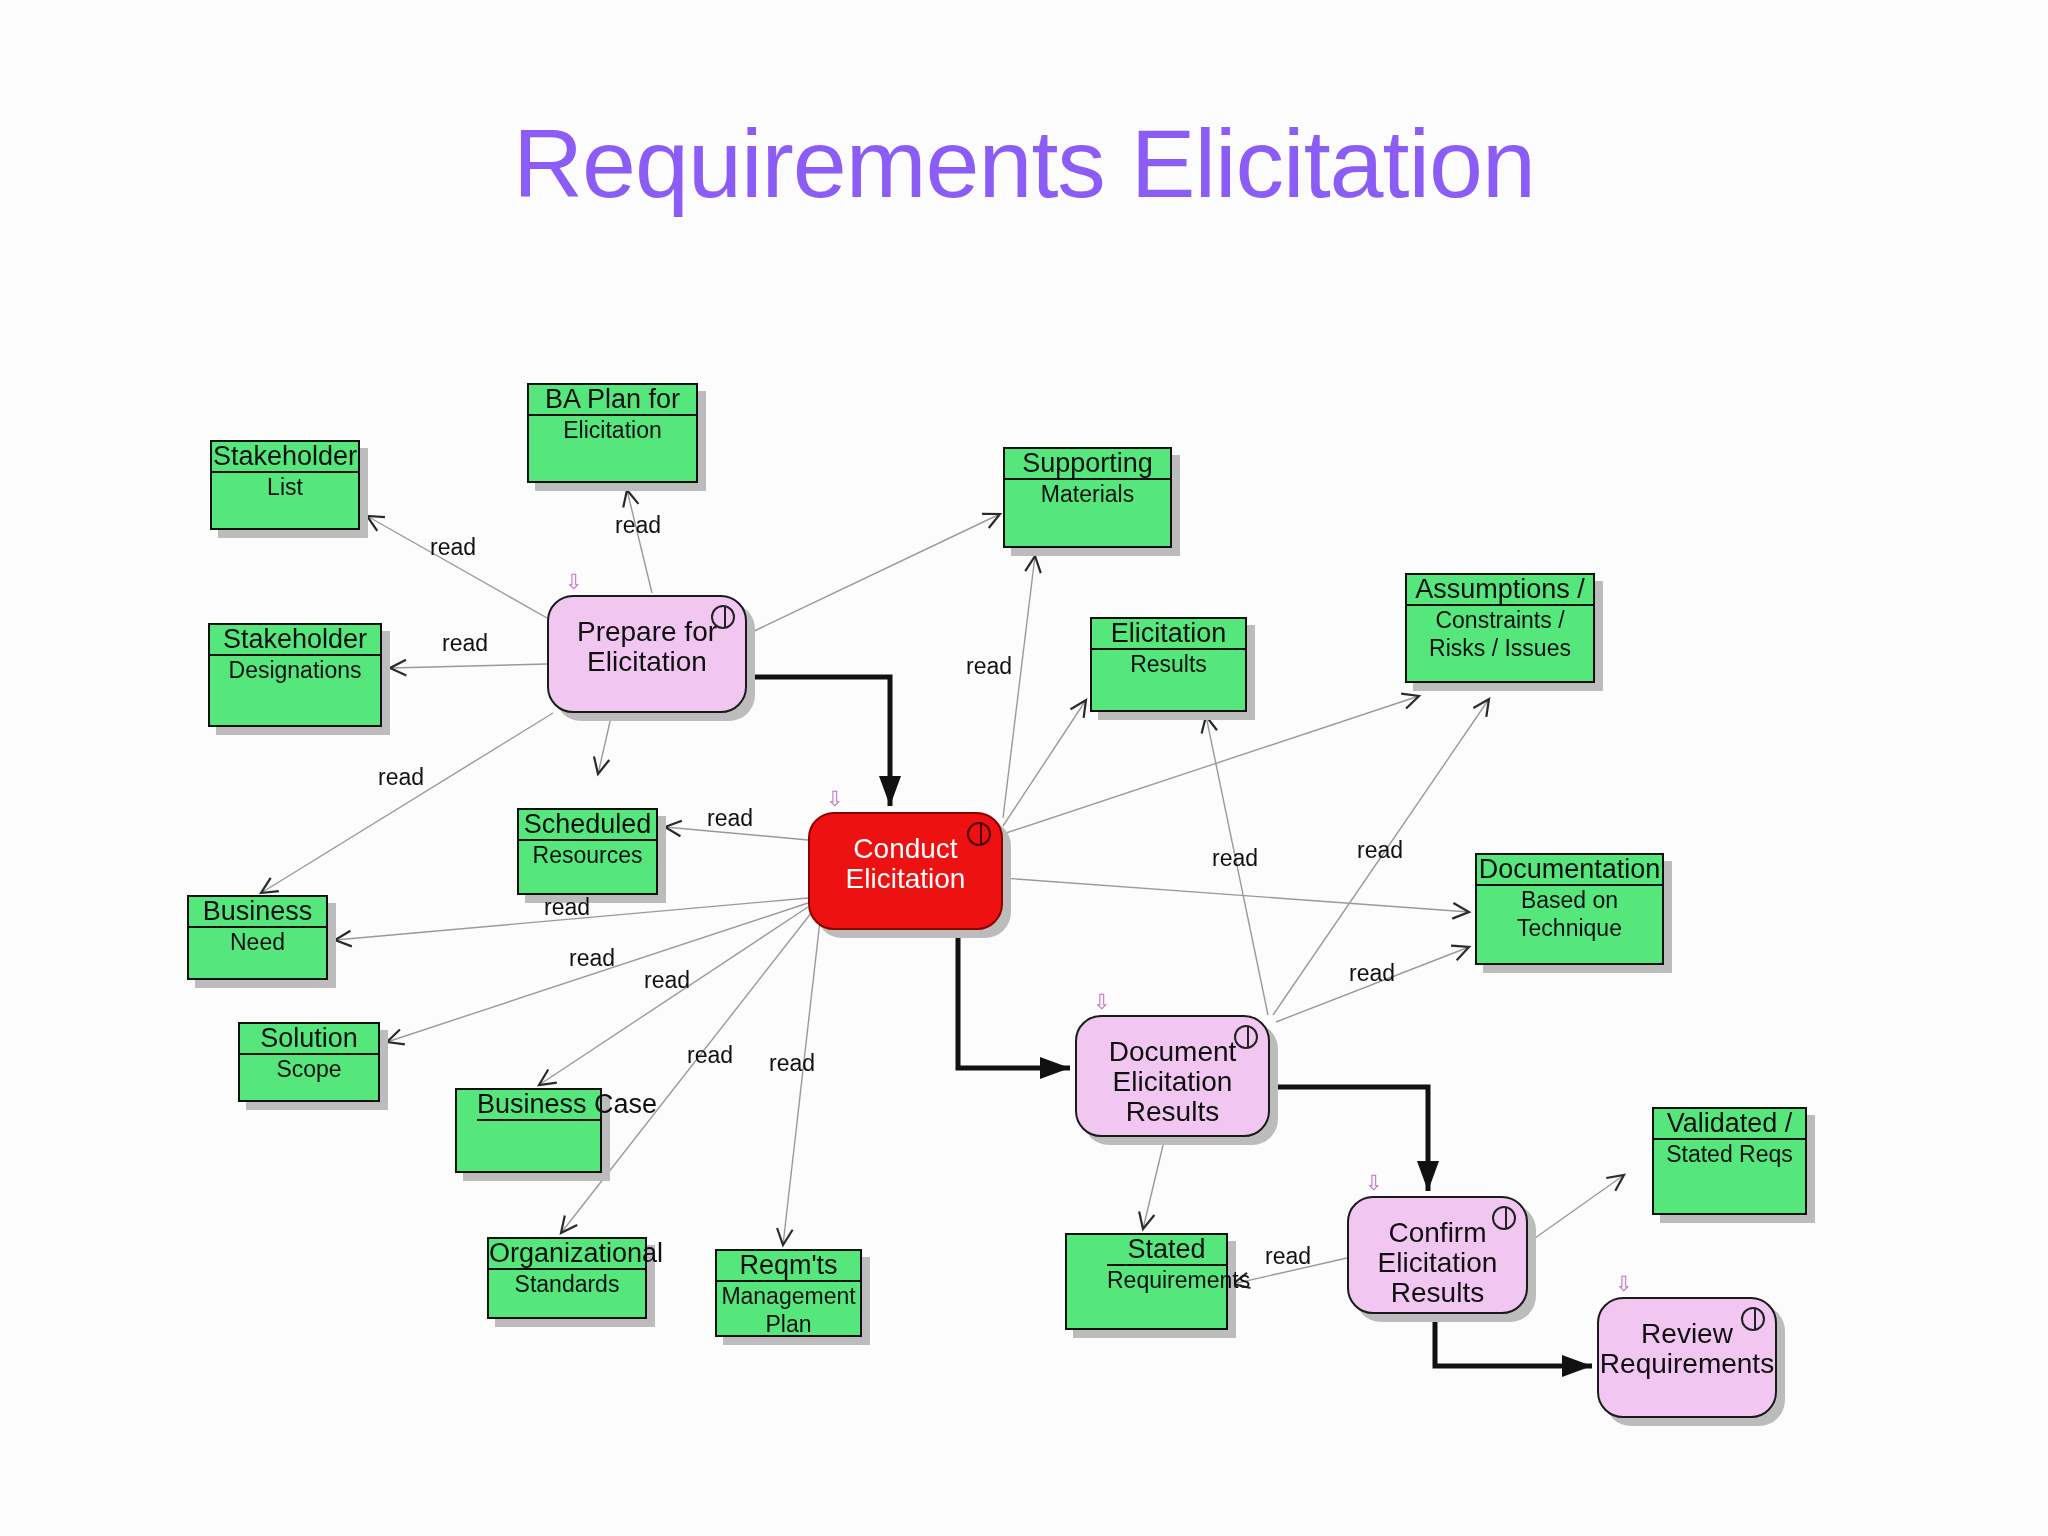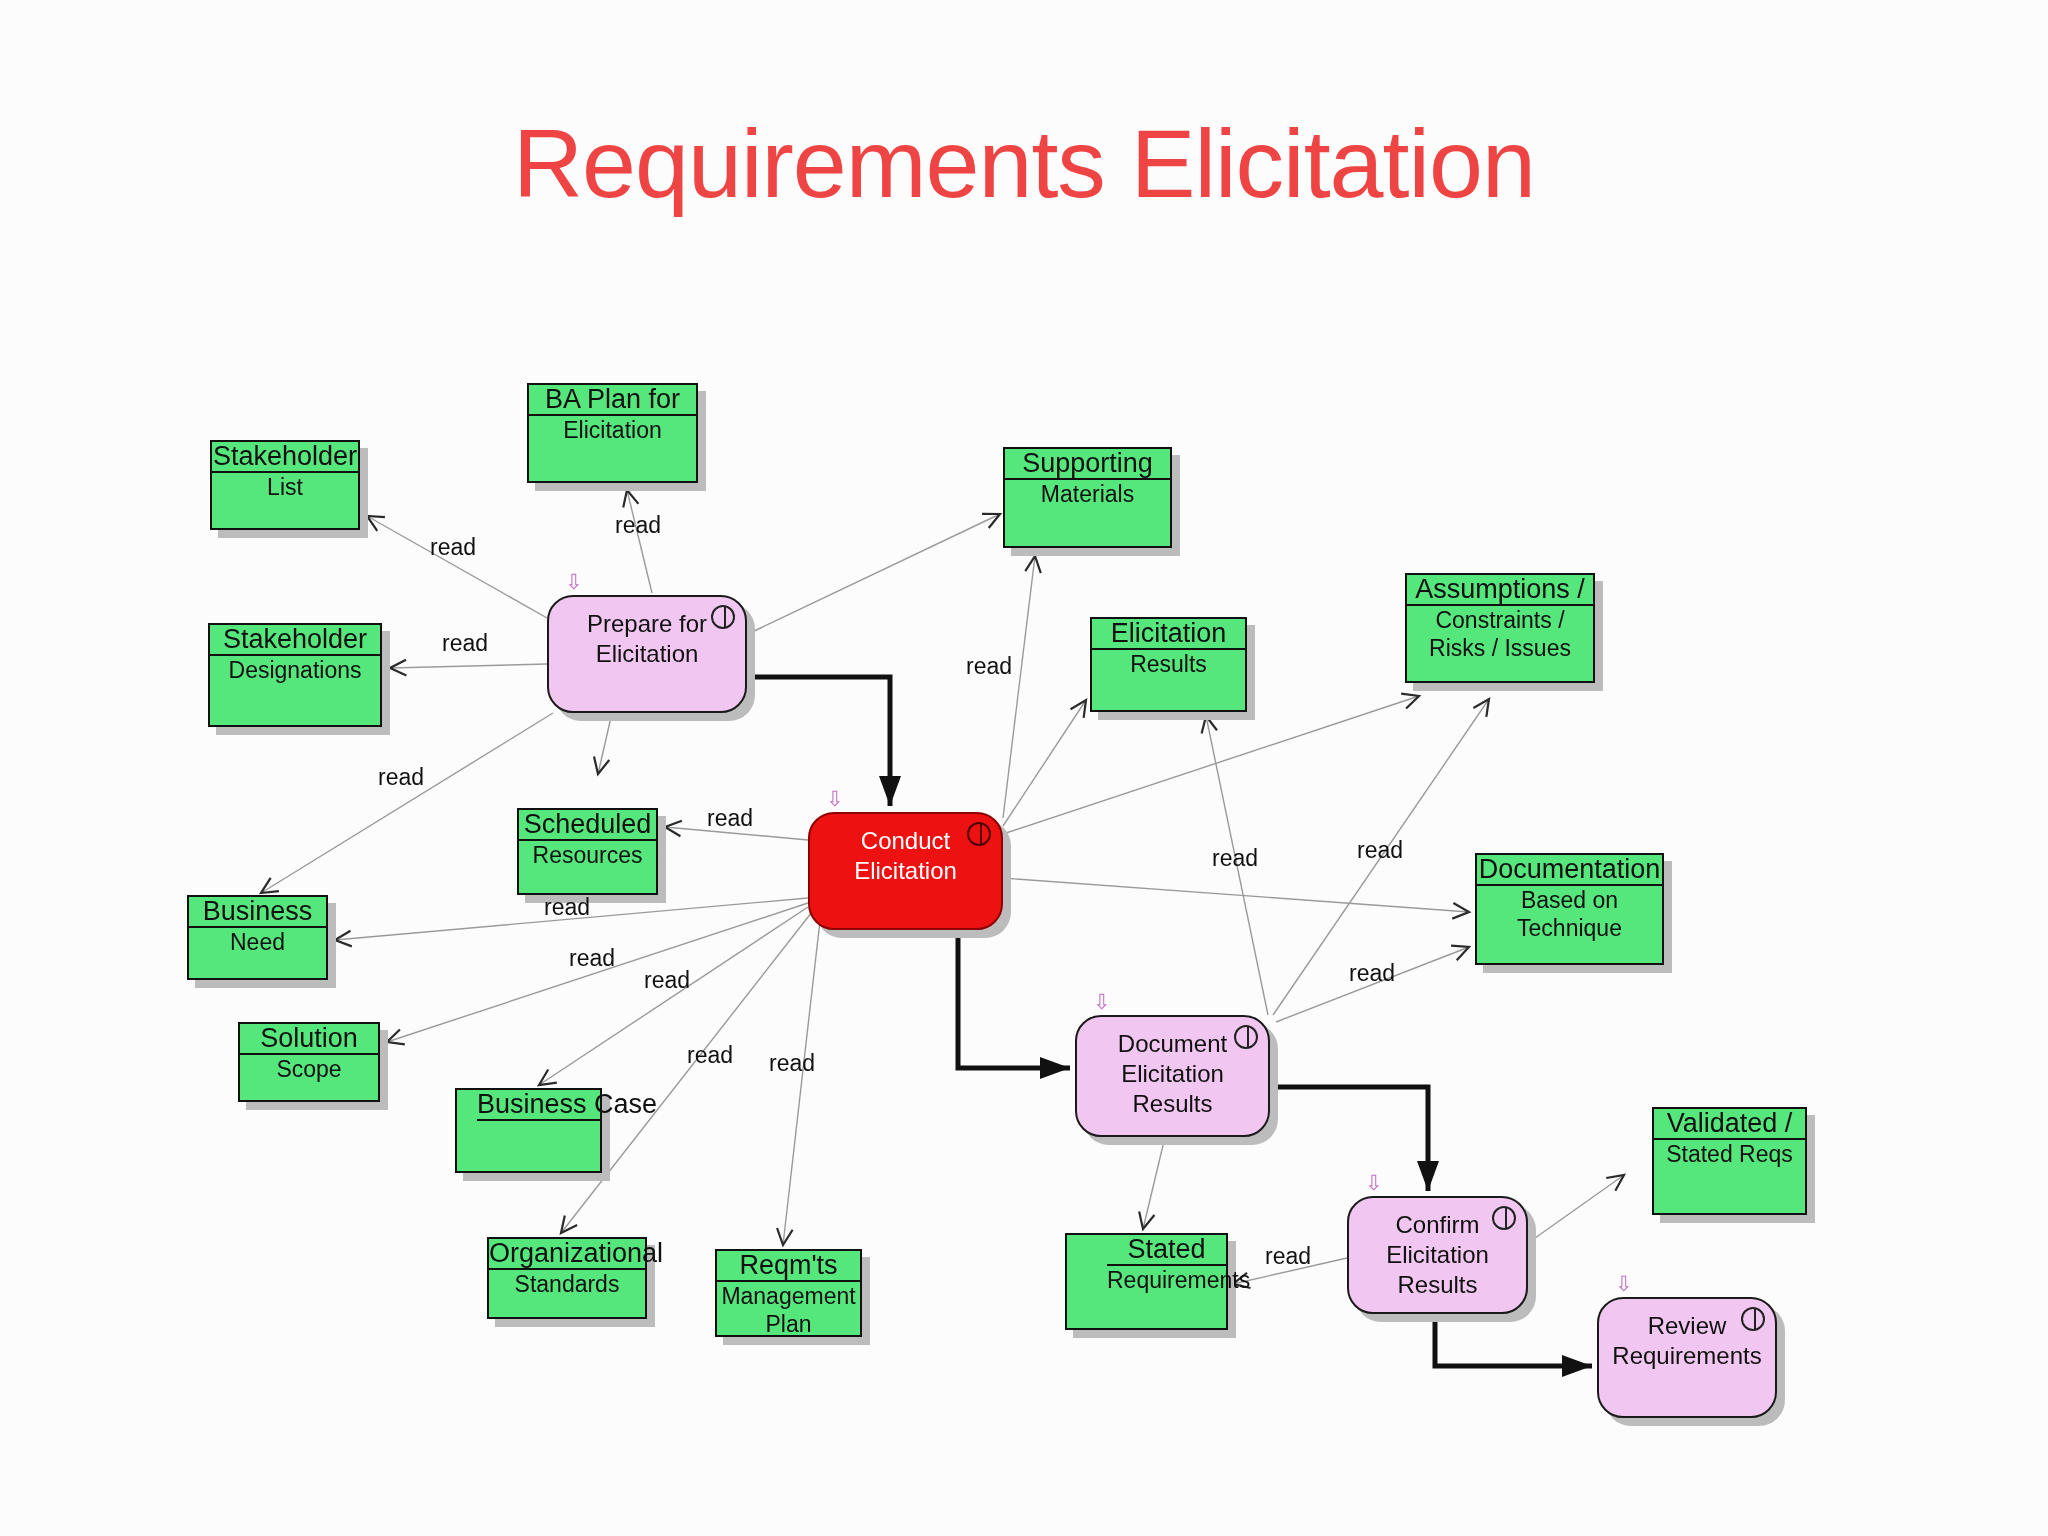--- a/index.html
+++ b/index.html
@@ -1,20 +1,20 @@
 <!DOCTYPE html>
 <html><head>
 <meta charset="utf-8">
 <style>
   html,body{margin:0;padding:0;background:#fcfcfc;}
   body{width:2048px;height:1536px;position:relative;font-family:"Liberation Sans",sans-serif;overflow:hidden;}
   #canvas{position:absolute;left:0;top:0;width:2048px;height:1536px;}
   #diagram-title{
     position:absolute;left:0;top:108px;width:2048px;text-align:center;
-    font-size:97px;color:#ef4444;letter-spacing:-1px;white-space:nowrap;
+    font-size:97px;color:#8b5cf6;letter-spacing:-1px;white-space:nowrap;
   }
   #edges{position:absolute;left:0;top:0;width:2048px;height:1536px;}
   .edge-label{
     position:absolute;transform:translate(-50%,-50%);
     font-size:23px;color:#111;white-space:nowrap;
   }
   .node{position:absolute;box-sizing:border-box;}
   .node.data{
     background:#55e67c;border:2px solid #101010;color:#101010;
     box-shadow:8px 8px 0 #bcbcbc;text-align:center;
@@ -23,21 +23,21 @@
     font-size:27px;line-height:29px;border-bottom:2px solid #101010;
     white-space:nowrap;overflow:visible;
   }
   .data-body{font-size:23px;line-height:28px;}
   .data-body div{white-space:nowrap;}
   .node.task,.node.task-highlight{
     background:#f1c7f1;border:2px solid #1a1a1a;border-radius:26px;
     box-shadow:8px 8px 0 #bcbcbc;color:#101010;text-align:center;
   }
   .node.task-highlight{background:#ee1111;border-color:#8d0000;color:#ffffff;}
-  .task-label{margin-top:12px;font-size:24px;line-height:30px;}
+  .task-label{margin-top:20px;font-size:28px;line-height:30px;}
   .task-label div{white-space:nowrap;}
   .task-icon{position:absolute;top:7px;right:9px;width:26px;height:26px;}
   .task-marker{
     position:absolute;top:-26px;left:16px;font-size:21px;line-height:21px;
     color:#c46ec4;
   }
 </style>
 </head>
 <body>
 

